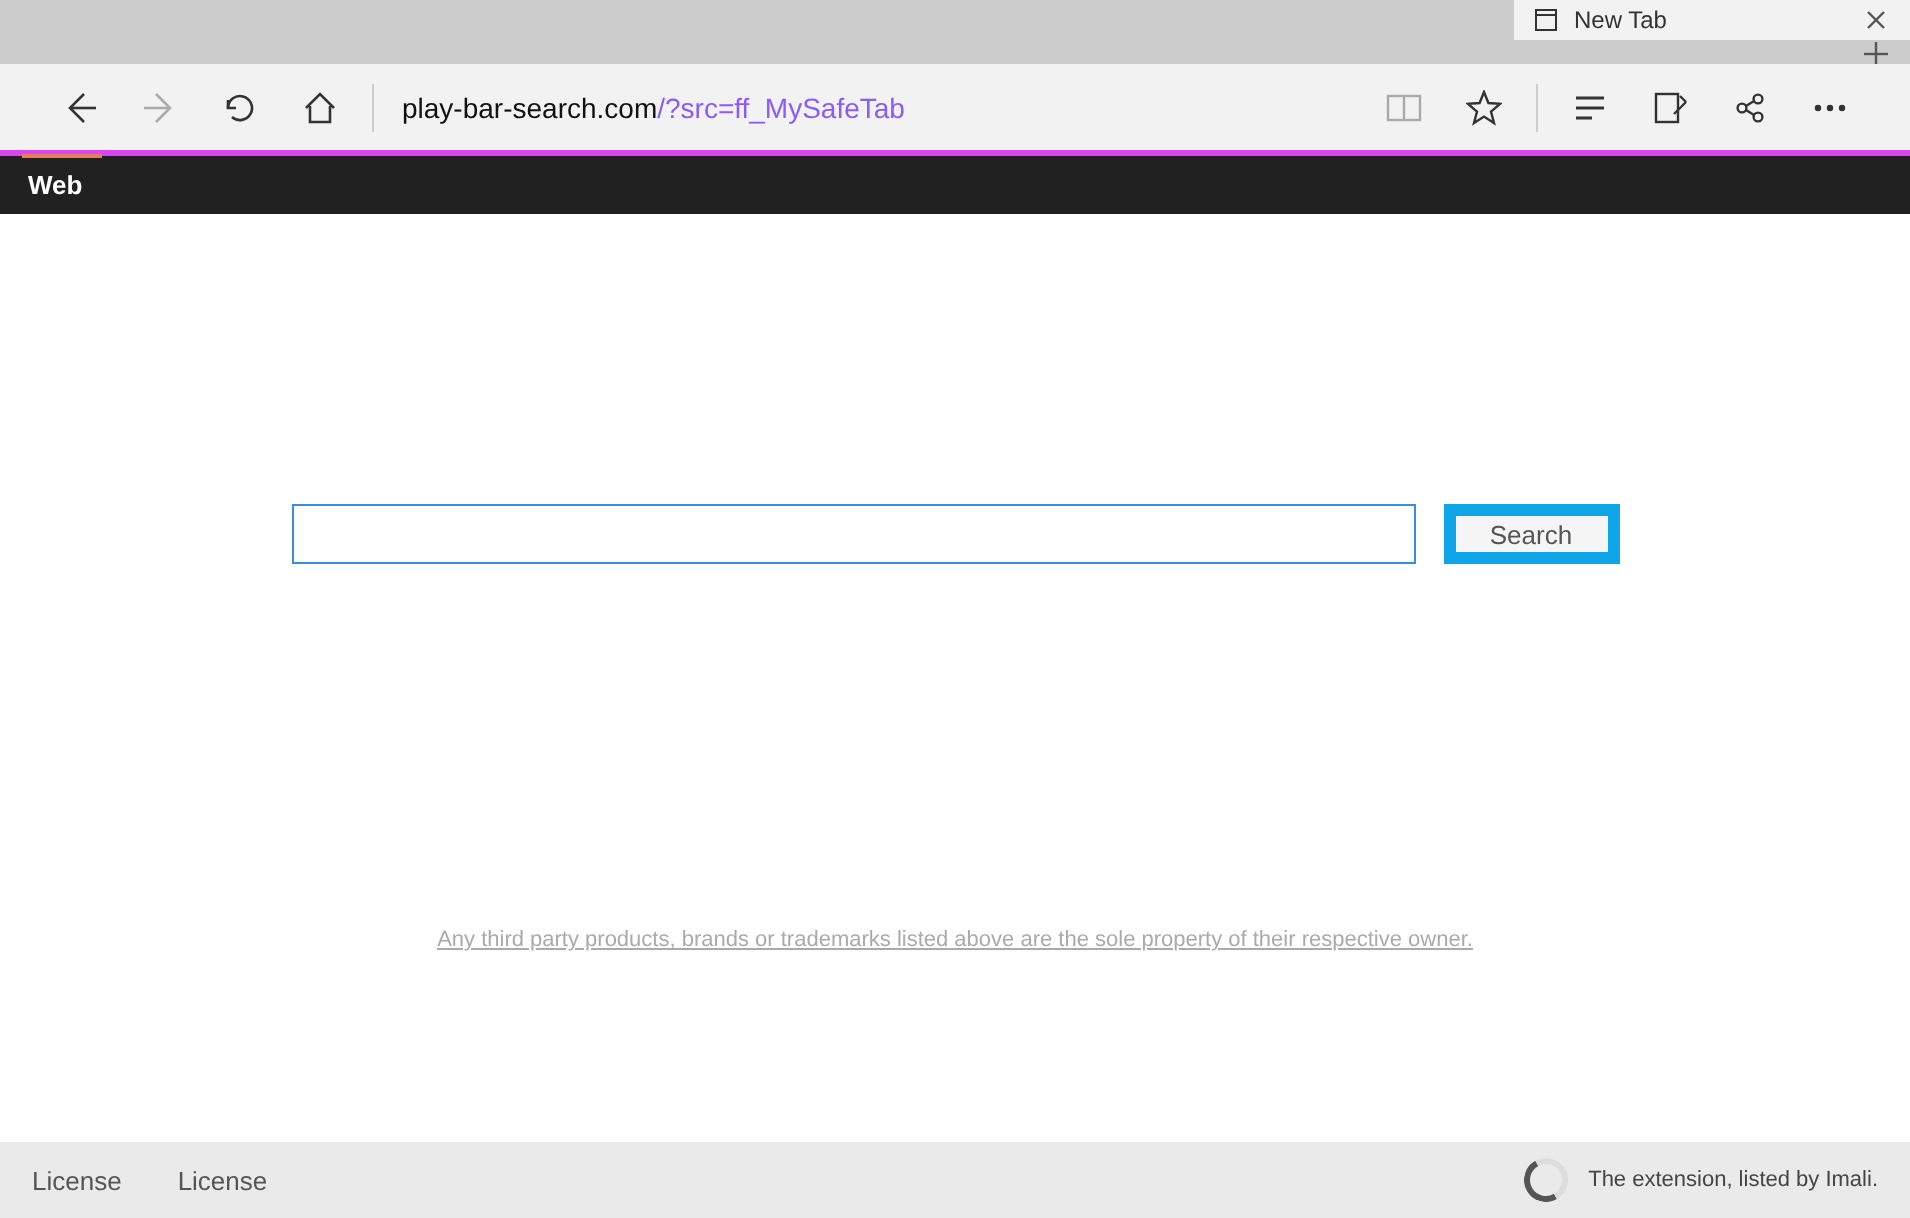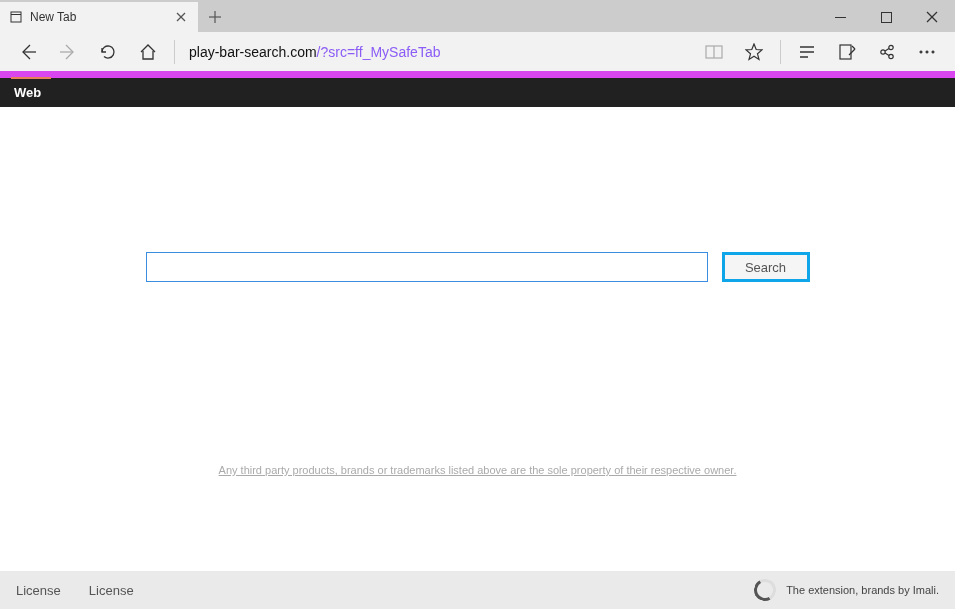--- a/index.html
+++ b/index.html
@@ -16,20 +16,21 @@
       display: flex;
       flex-direction: column;
     }
     
     
     .titlebar {
       height: 32px;
       background: #cccccc;
       display: flex;
       align-items: flex-end;
+      flex-direction: column;
     }
     .tab {
       margin-left: 0px;
       background: #f2f2f2;
       height: 30px;
       width: 198px;
       display: flex;
       align-items: center;
       padding: 0 10px;
       font-size: 12px;
@@ -71,22 +72,22 @@
       justify-content: center;
       color: #333;
     }
     
     
     .toolbar {
       height: 46px;
       background: #f2f2f2;
       display: flex;
       align-items: center;
-      padding: 0 8px;
-      border-bottom: 7px solid #d946ef;
+      padding: 0 20px;
+      border-bottom: 3px solid #d946ef;
     }
     .tool-btn {
       width: 40px;
       height: 40px;
       display: flex;
       align-items: center;
       justify-content: center;
       color: #333;
     }
     .tool-btn.disabled { color: #aaa; }
@@ -163,21 +164,21 @@
       border: 1px solid #3b8de0;
       outline: none;
       padding: 0 8px;
       font-size: 14px;
       background: #fff;
     }
     .search-btn {
       width: 88px;
       height: 30px;
       background: #f5f5f5;
-      border: 3px solid #0ea5e9;
+      border: 6px solid #0ea5e9;
       font-size: 13px;
       color: #555;
       cursor: pointer;
     }
     .disclaimer {
       margin-top: 182px;
       font-size: 11px;
       color: #aaa;
       text-decoration: underline;
     }
@@ -346,15 +347,15 @@
       <input class="search-input" type="text" value="" style="">
       <button class="search-btn">Search</button>
     </div>
     <div class="disclaimer">Any third party products, brands or trademarks listed above are the sole property of their respective owner.</div>
   </div>
   <div class="footer">
     <a href="#">License</a>
     <a href="#">License</a>
     <div class="fspacer"></div>
     <div class="logo"></div>
-    <span class="powered">The extension, brands by Imali.</span>
+    <span class="powered">The extension, listed by Imali.</span>
   </div>
 </div>
 
 </body></html>

